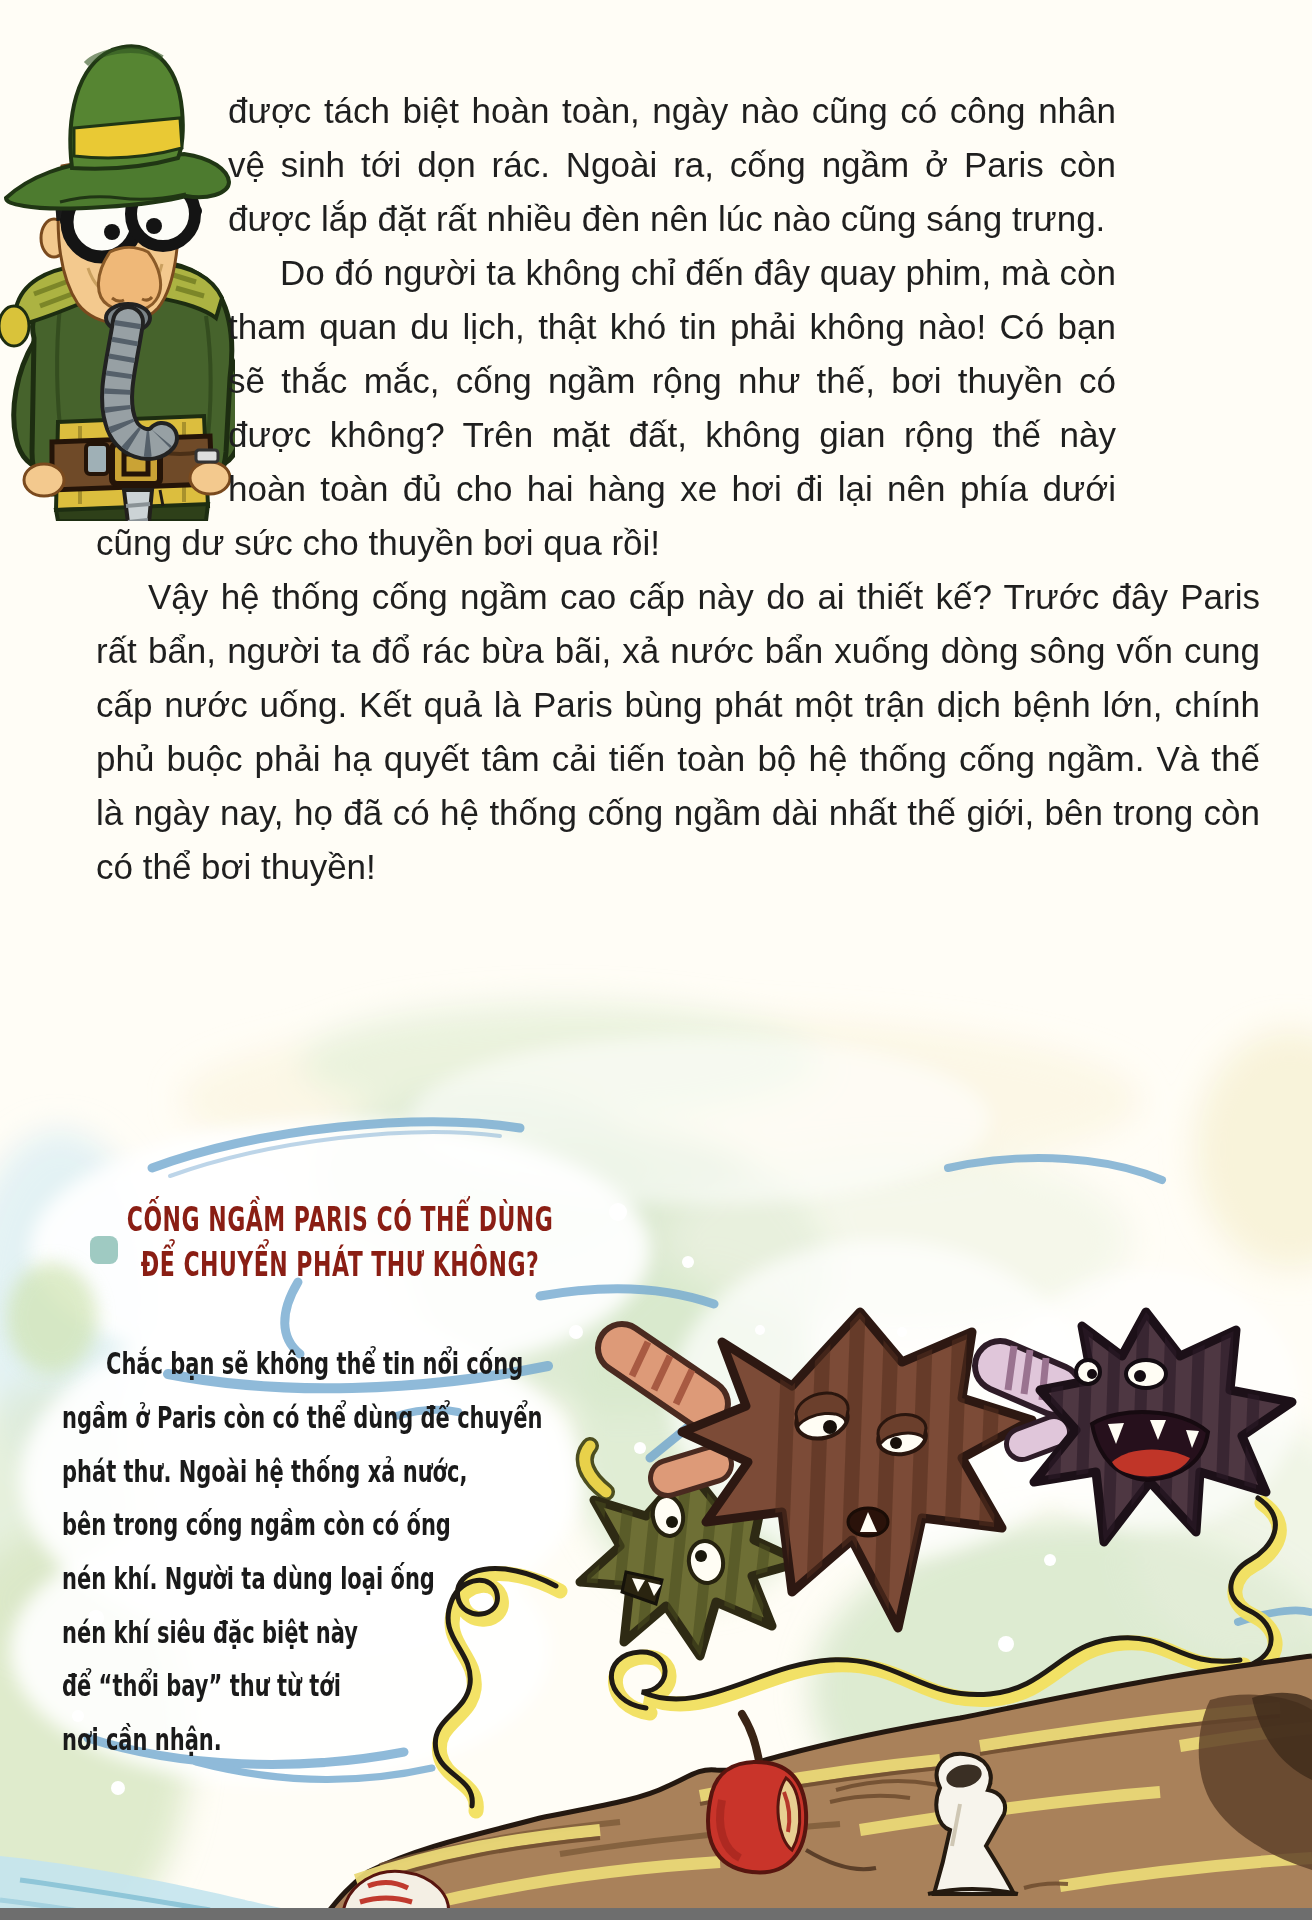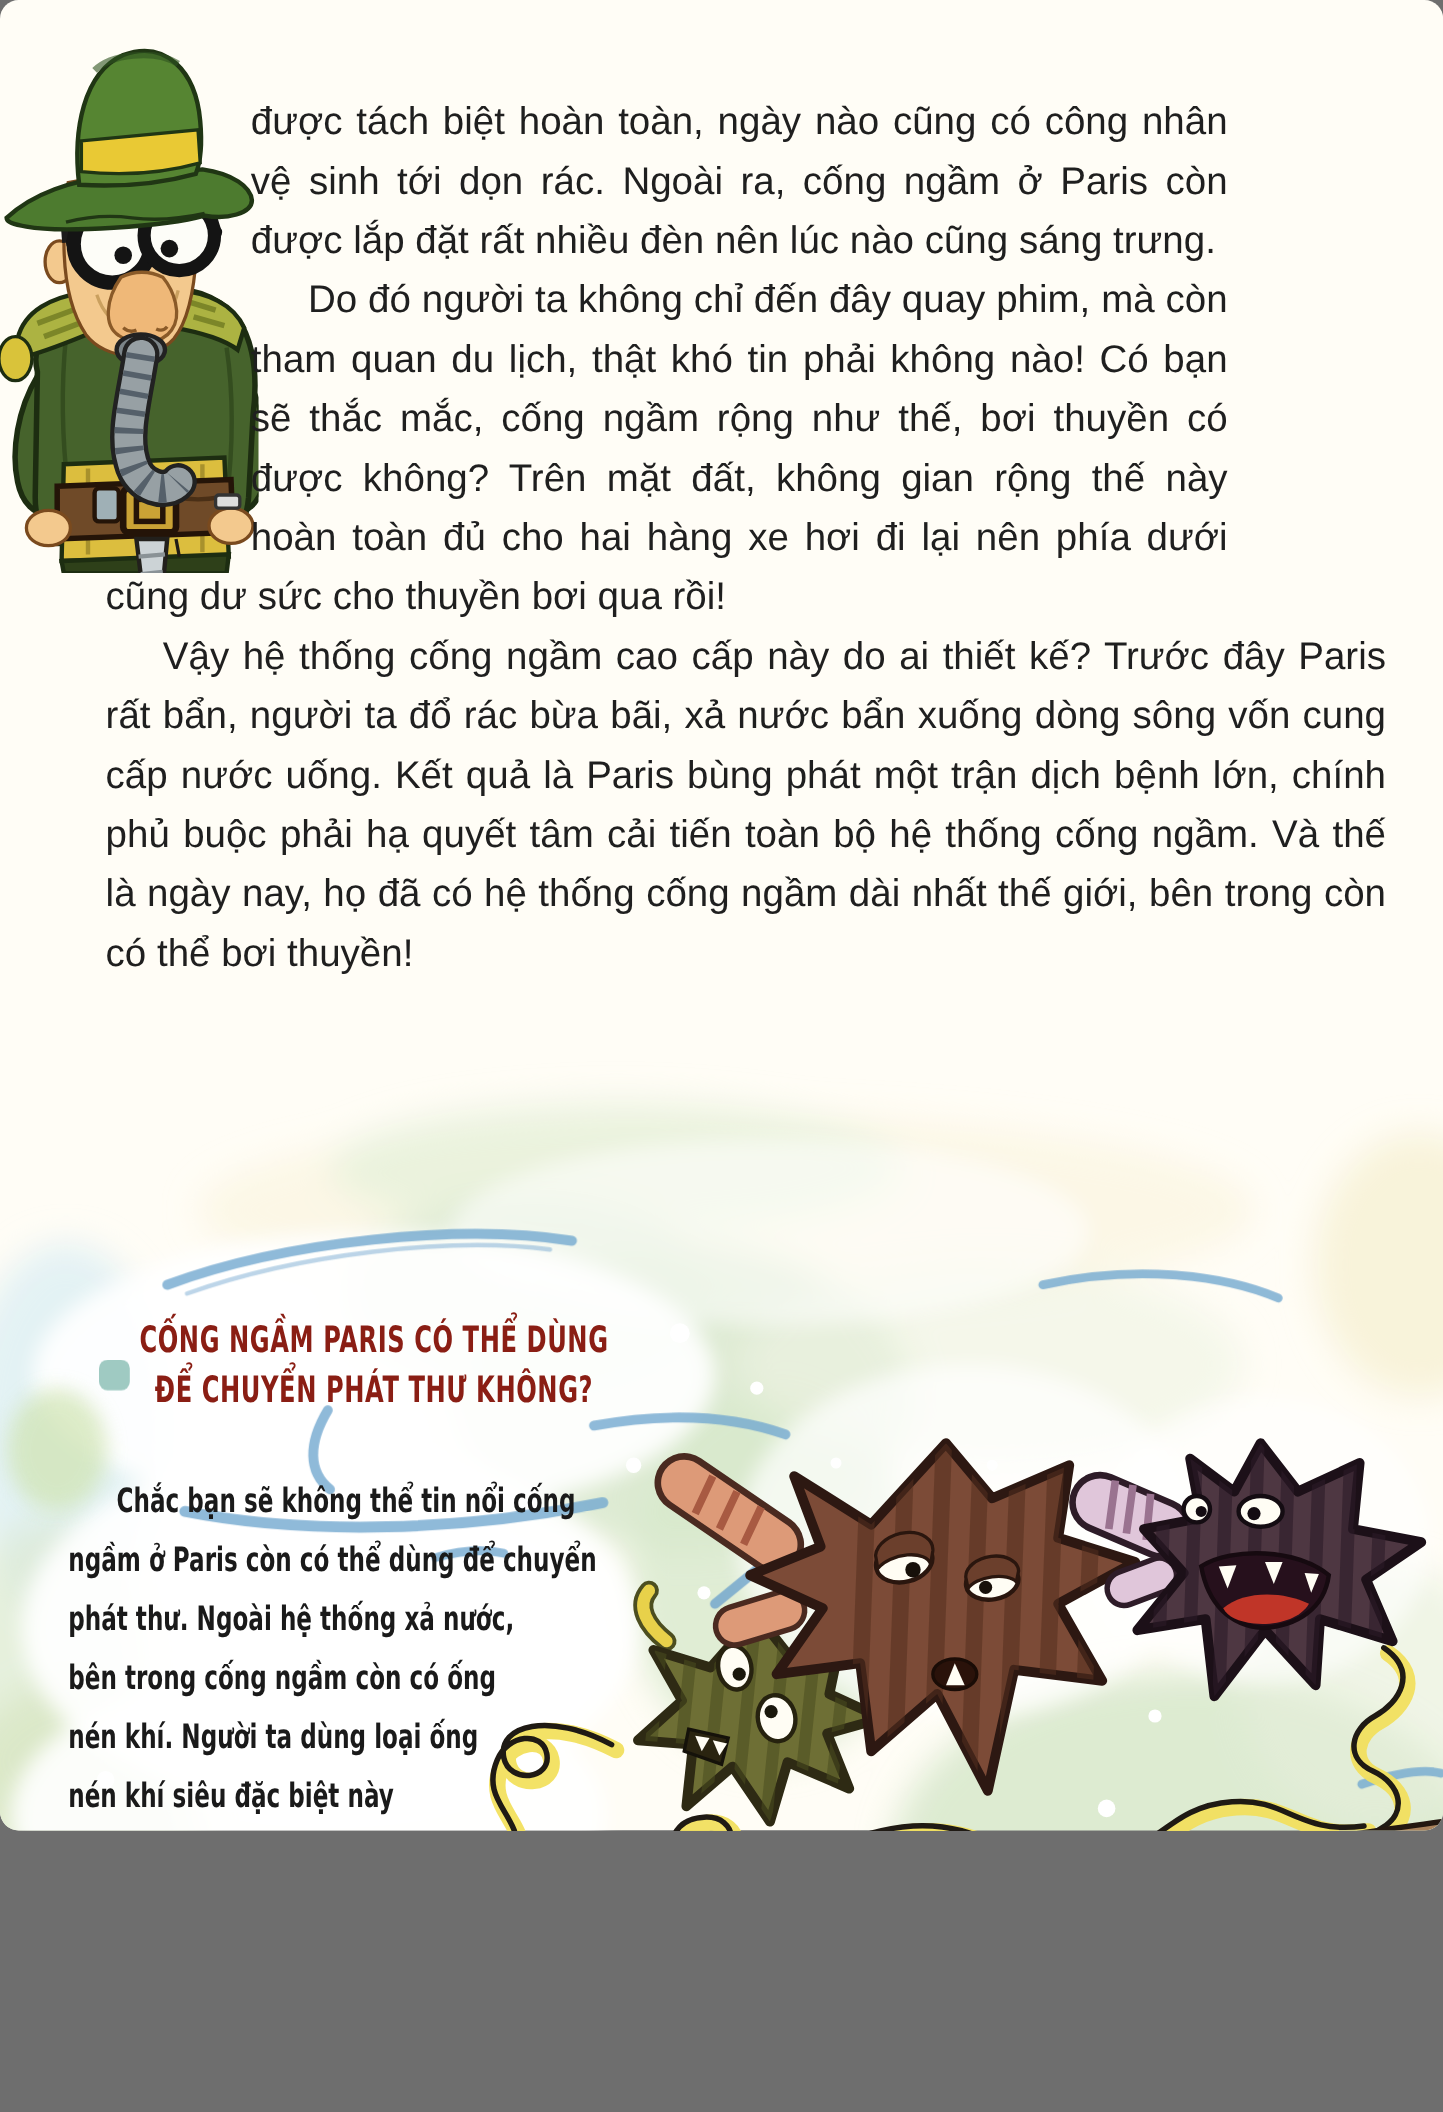--- a/index.html
+++ b/index.html
@@ -1,17 +1,17 @@
 <!DOCTYPE html>
 <html><head>
 <meta charset="utf-8">
 <style>
   html,body{margin:0;padding:0;background:#6e6e6e;}
-  .page{position:relative;width:1312px;height:1664px;margin:0 auto;background:#fffdf6;overflow:hidden;
-        font-family:"Liberation Sans","DejaVu Sans",sans-serif;border-radius:17px;}
+  .page{position:relative;width:1312px;height:1908px;margin:0 auto;background:#fffdf6;overflow:hidden;
+        font-family:"Liberation Sans","DejaVu Sans",sans-serif;}
   
   .article{position:absolute;left:96px;top:84px;width:1140px;color:#1f1f1f;
            font-size:35px;line-height:54px;text-align:justify;z-index:5;}
   .article p{margin:0;}
   .p12wrap{width:1020px;}
   .float-spacer{float:left;width:132px;height:392px;}
   .p2{text-indent:52px;}
   .p3{margin-top:14px;margin-left:-24px;width:1164px;text-indent:52px;}
   
   .feature-heading{position:absolute;left:100px;top:1198px;width:480px;text-align:center;

